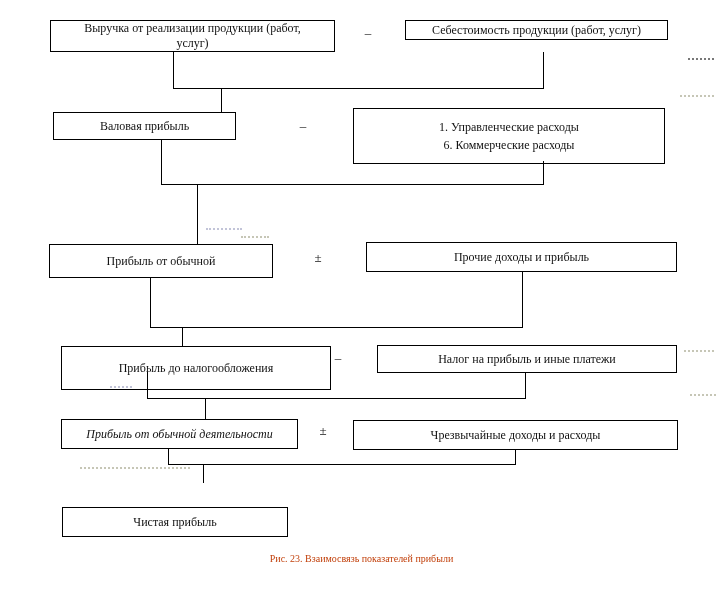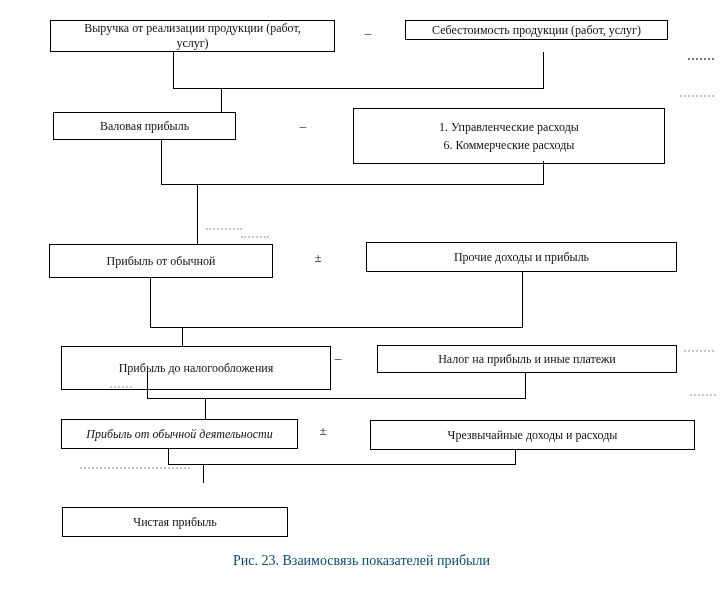--- a/index.html
+++ b/index.html
@@ -35,22 +35,22 @@
     color: #111111;
   }
   .line { position: absolute; background: #000000; }
   .line.h { height: 1px; }
   .line.v { width: 1px; }
   .caption {
     position: absolute;
     left: 0; right: 0;
     top: 553px;
     text-align: center;
-    font-size: 14px;
-    color: #0c4a6e;
+    font-size: 10px;
+    color: #c2410c;
   }
   .dots {
     position: absolute;
     height: 0;
     border-top: 2px dotted #b9b9a4;
     opacity: 0.8;
   }
   .dots.dark { border-top: 2px dotted #6a6a6a; opacity: 0.9; }
   .dots.blue { border-top: 2px dotted #b3b6cf; }
 </style>
@@ -95,21 +95,21 @@
   <div class="op" style="left:327px; top:350px;">–</div>
   <div class="node" style="left:377px; top:345px; width:300px; height:28px;">Налог на прибыль и иные платежи</div>
 
   <div class="line v" style="left:147px; top:372px; height:26px;"></div>
   <div class="line v" style="left:525px; top:373px; height:25px;"></div>
   <div class="line h" style="left:147px; top:398px; width:379px;"></div>
   <div class="line v" style="left:205px; top:398px; height:21px;"></div>
 
   <div class="node" style="left:61px; top:419px; width:237px; height:30px;font-style:italic;">Прибыль от обычной деятельности</div>
   <div class="op" style="left:312px; top:423px;">±</div>
-  <div class="node" style="left:370px; top:420px; width:325px; height:30px;">Чрезвычайные доходы и расходы</div>
+  <div class="node" style="left:353px; top:420px; width:325px; height:30px;">Чрезвычайные доходы и расходы</div>
 
   <div class="line v" style="left:168px; top:449px; height:15px;"></div>
   <div class="line v" style="left:515px; top:450px; height:14px;"></div>
   <div class="line h" style="left:168px; top:464px; width:348px;"></div>
   <div class="line v" style="left:203px; top:464px; height:19px;"></div>
 
   <div class="node" style="left:62px; top:507px; width:226px; height:30px;">Чистая прибыль</div>
 
   <div class="caption">Рис. 23. Взаимосвязь показателей прибыли</div>
 

